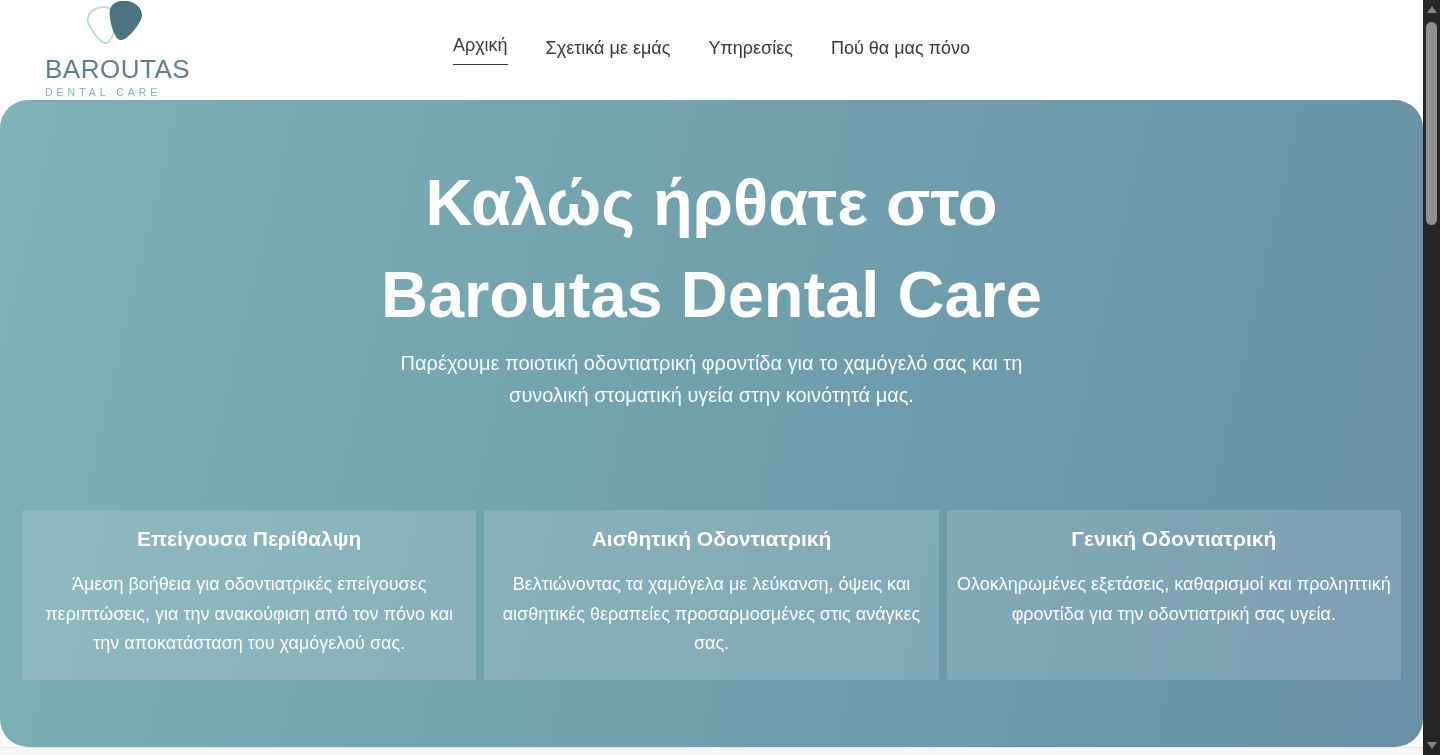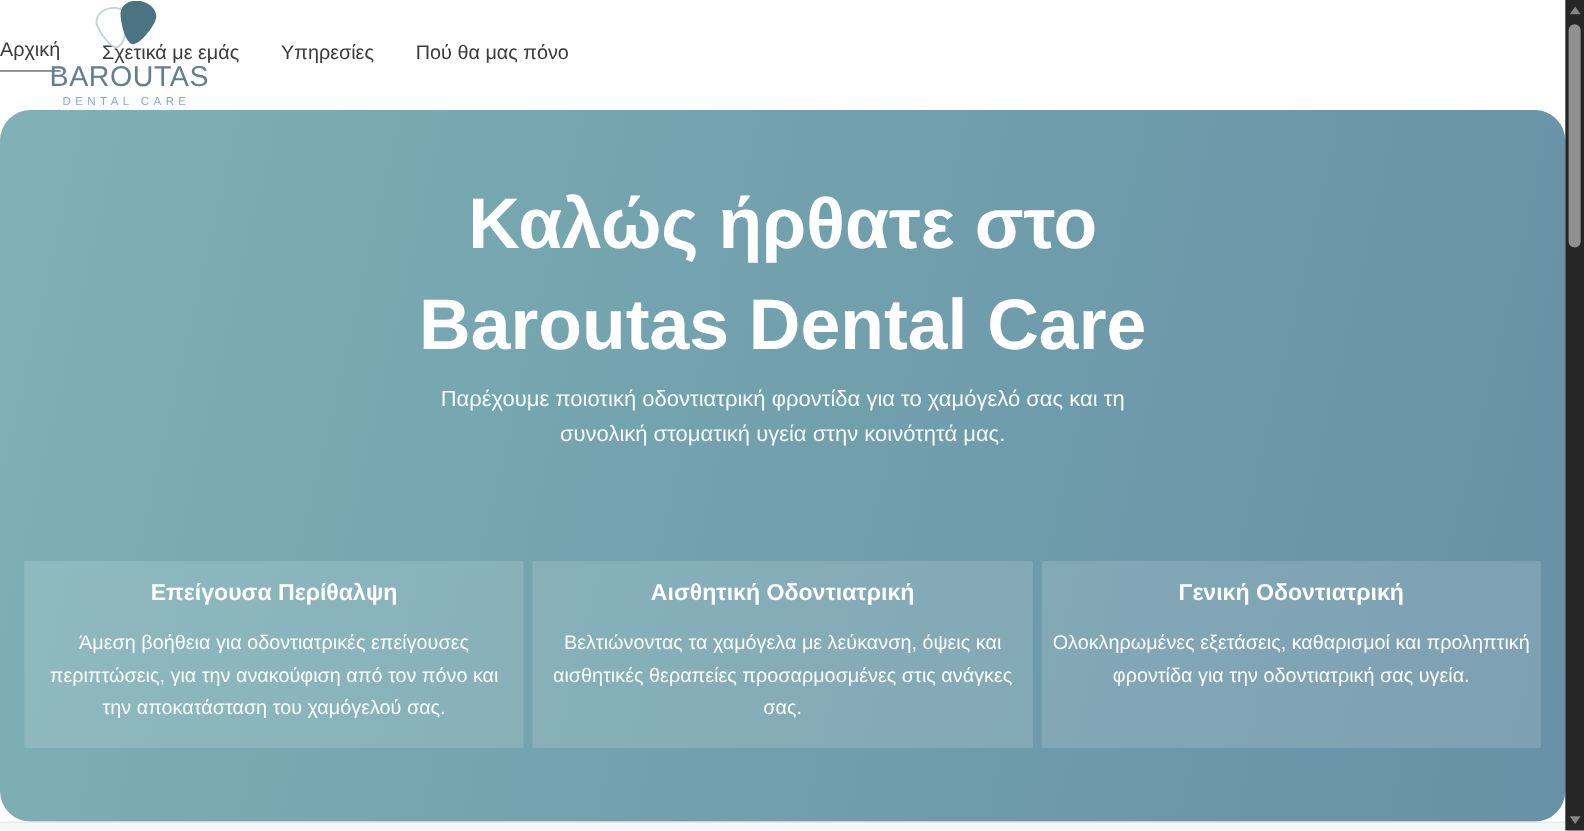--- a/index.html
+++ b/index.html
@@ -15,21 +15,21 @@
   .site-header {
     height: 100px;
     background: #ffffff;
     position: relative;
     z-index: 2;
   }
   .brand {
     position: absolute;
     left: 45px; top: 1px;
     width: 140px;
-    text-align: center;
+    text-align: left;
     cursor: pointer;
   }
   .brand-mark { display: block; margin: 0 auto; }
   .brand-name {
     display: block;
     font-size: 26px;
     font-weight: 400;
     letter-spacing: 0.5px;
     color: #617e92;
     line-height: 1.05;
@@ -38,21 +38,21 @@
     display: block;
     margin-top: 3px;
     font-size: 10.5px;
     font-weight: normal;
     letter-spacing: 4px;
     color: #7fb1c3;
   }
   .main-nav {
     height: 100%;
     display: flex;
-    justify-content: flex-start;
+    justify-content: center;
     align-items: center;
     gap: 38px;
   }
   .nav-link {
     font-size: 18px;
     color: #3a3a3a;
     text-decoration: none;
     cursor: pointer;
     line-height: 1.2;
     padding-bottom: 2px;

